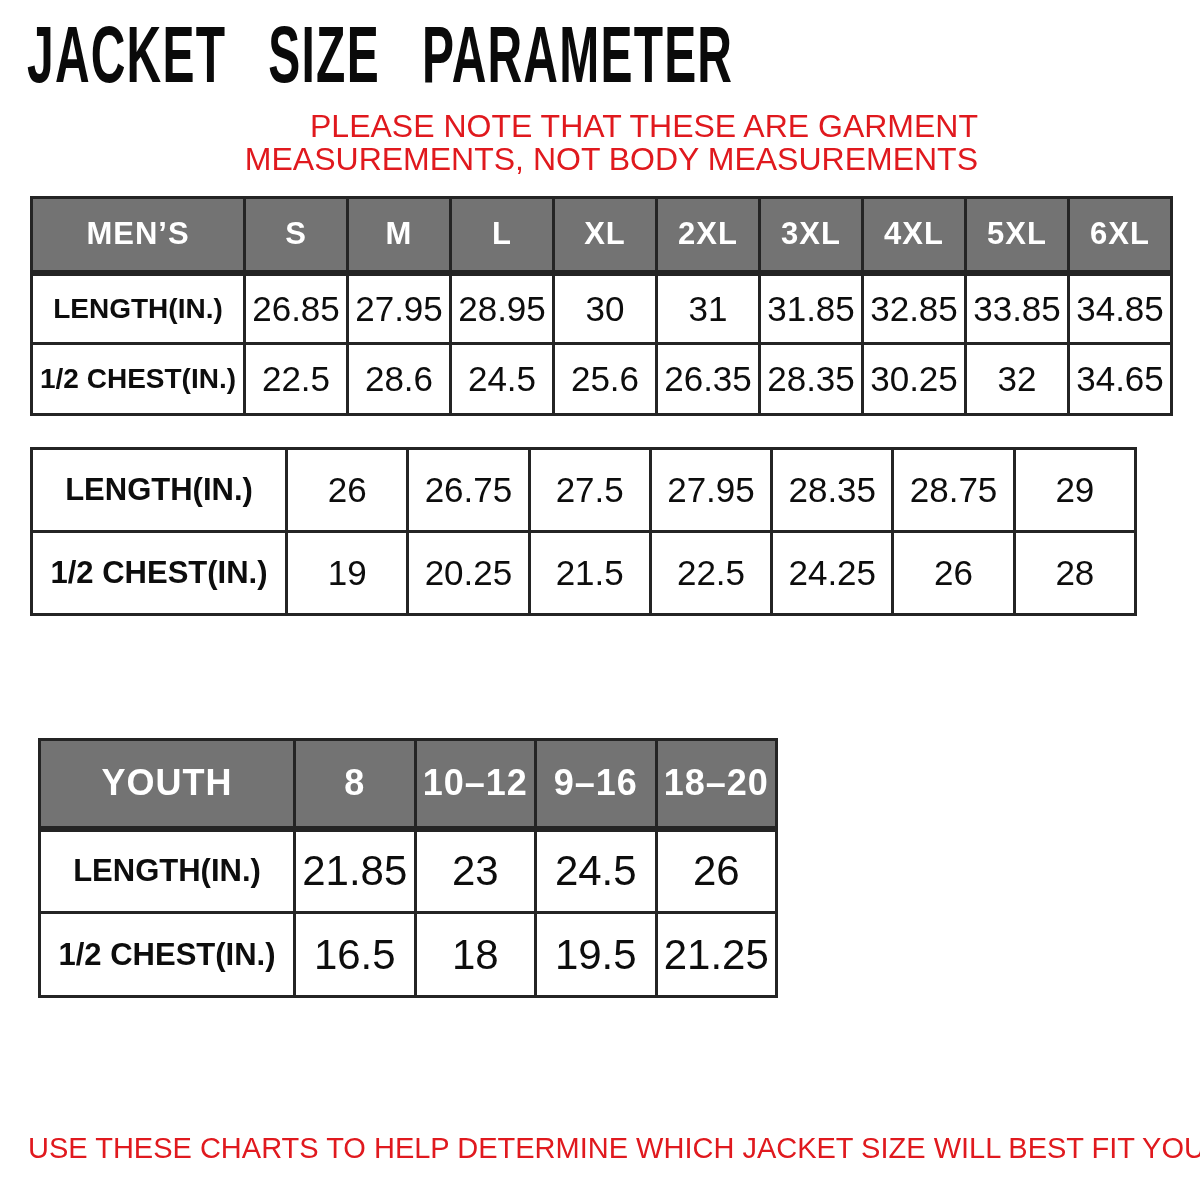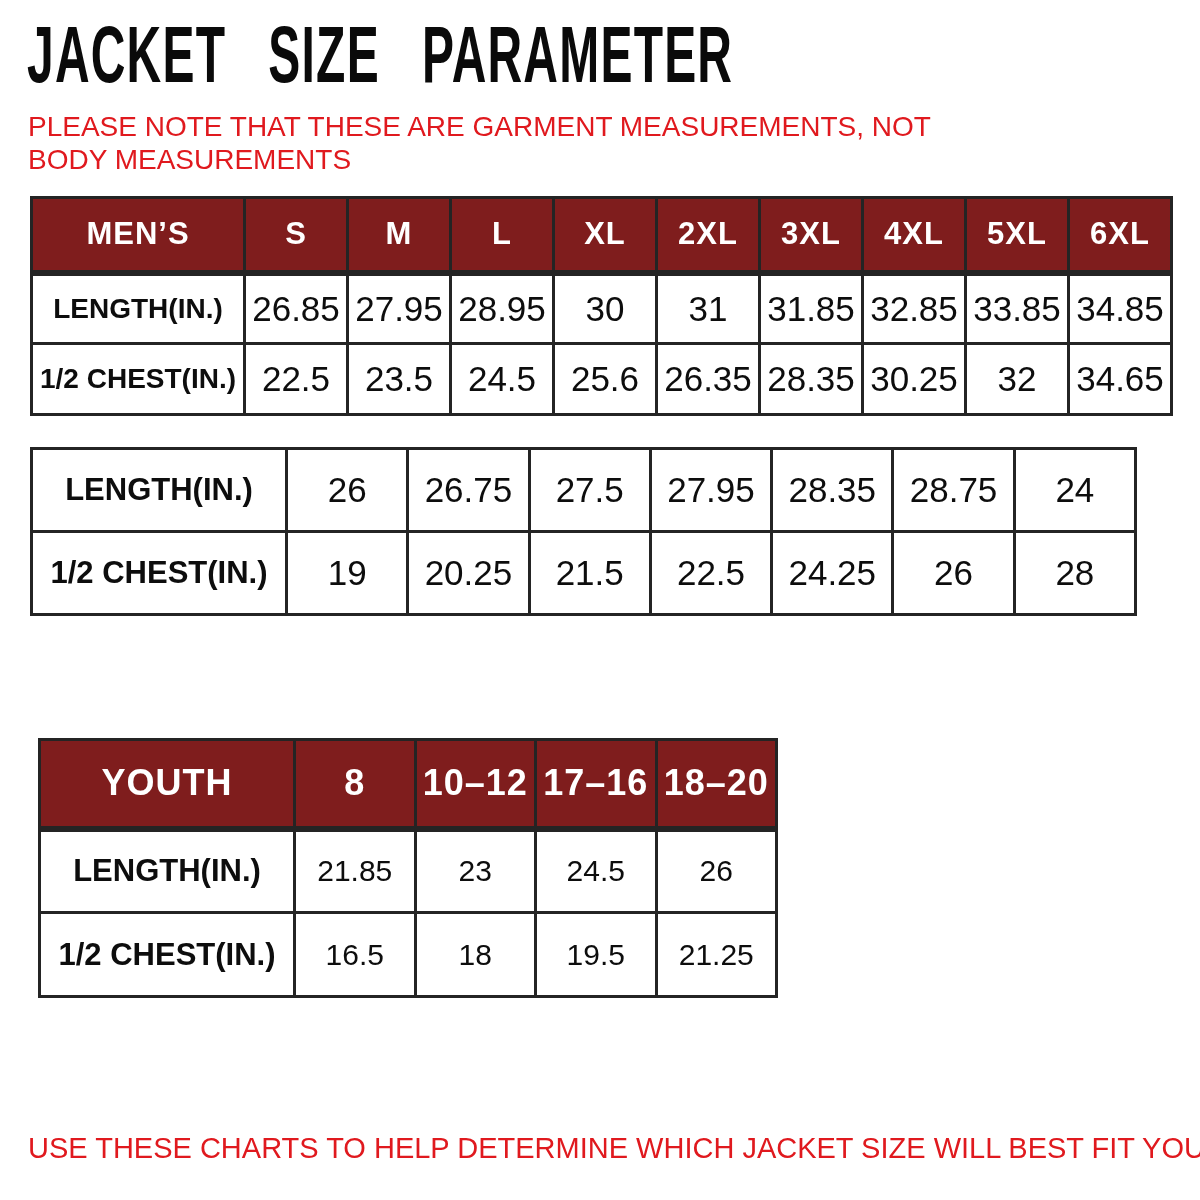--- a/index.html
+++ b/index.html
@@ -30,41 +30,42 @@
     transform: scaleX(0.60);
     transform-origin: left top;
   }
 
   .note {
     position: absolute;
     top: 110px;
     left: 28px;
     width: 950px;
     margin: 0;
-    font-size: 28px;
+    font-size: 32px;
     line-height: 33px;
     color: #e0191e;
     letter-spacing: 0px;
+    text-align: right;
   }
 
   table.size-table {
     position: absolute;
     border-collapse: collapse;
     table-layout: fixed;
     background: #ffffff;
   }
   .size-table th, .size-table td {
     border: 3px solid #242424;
     text-align: center;
     vertical-align: middle;
     padding: 0;
     overflow: hidden;
   }
   .size-table th {
-    background: #7f1d1d;
+    background: #737373;
     color: #ffffff;
     font-weight: bold;
     letter-spacing: 1px;
     border-bottom-width: 6px;
   }
   .size-table td { color: #0d0d0d; font-weight: normal; }
   .size-table td.row-label { font-weight: bold; }
 
   
   .men { top: 196px; left: 30px; width: 1143px; }
@@ -83,21 +84,21 @@
   .women th { font-size: 36px; }
   .women td { font-size: 35px; }
   .women td.row-label { font-size: 31px; }
 
   
   .youth { top: 738px; left: 38px; width: 740px; }
   .youth tr.hdr { height: 89px; }
   .youth tr.datarow { height: 84px; }
   .youth col.c0 { width: 255px; }
   .youth th { font-size: 36px; }
-  .youth td { font-size: 30px; }
+  .youth td { font-size: 42px; }
   .youth td.row-label { font-size: 31px; }
 
   .notice {
     position: absolute;
     top: 1028px;
     left: 28px;
     width: 1170px;
     margin: 0;
     font-size: 29px;
     line-height: 41px;
@@ -157,21 +158,21 @@
         <td>30</td>
         <td>31</td>
         <td>31.85</td>
         <td>32.85</td>
         <td>33.85</td>
         <td>34.85</td>
       </tr>
       <tr class="datarow">
         <td class="row-label">1/2 CHEST(IN.)</td>
         <td>22.5</td>
-        <td>23.5</td>
+        <td>28.6</td>
         <td>24.5</td>
         <td>25.6</td>
         <td>26.35</td>
         <td>28.35</td>
         <td>30.25</td>
         <td>32</td>
         <td>34.65</td>
       </tr>
     </tbody>
   </table>
@@ -189,21 +190,21 @@
     </colgroup>
     <tbody>
       <tr class="datarow">
         <td class="row-label">LENGTH(IN.)</td>
         <td>26</td>
         <td>26.75</td>
         <td>27.5</td>
         <td>27.95</td>
         <td>28.35</td>
         <td>28.75</td>
-        <td>24</td>
+        <td>29</td>
       </tr>
       <tr class="datarow">
         <td class="row-label">1/2 CHEST(IN.)</td>
         <td>19</td>
         <td>20.25</td>
         <td>21.5</td>
         <td>22.5</td>
         <td>24.25</td>
         <td>26</td>
         <td>28</td>
@@ -217,21 +218,21 @@
         <col>
         <col>
         <col>
         <col>
     </colgroup>
     <tbody>
       <tr class="hdr">
         <th class="group">YOUTH</th>
         <th>8</th>
         <th>10–12</th>
-        <th>17–16</th>
+        <th>9–16</th>
         <th>18–20</th>
       </tr>
       <tr class="datarow">
         <td class="row-label">LENGTH(IN.)</td>
         <td>21.85</td>
         <td>23</td>
         <td>24.5</td>
         <td>26</td>
       </tr>
       <tr class="datarow">

